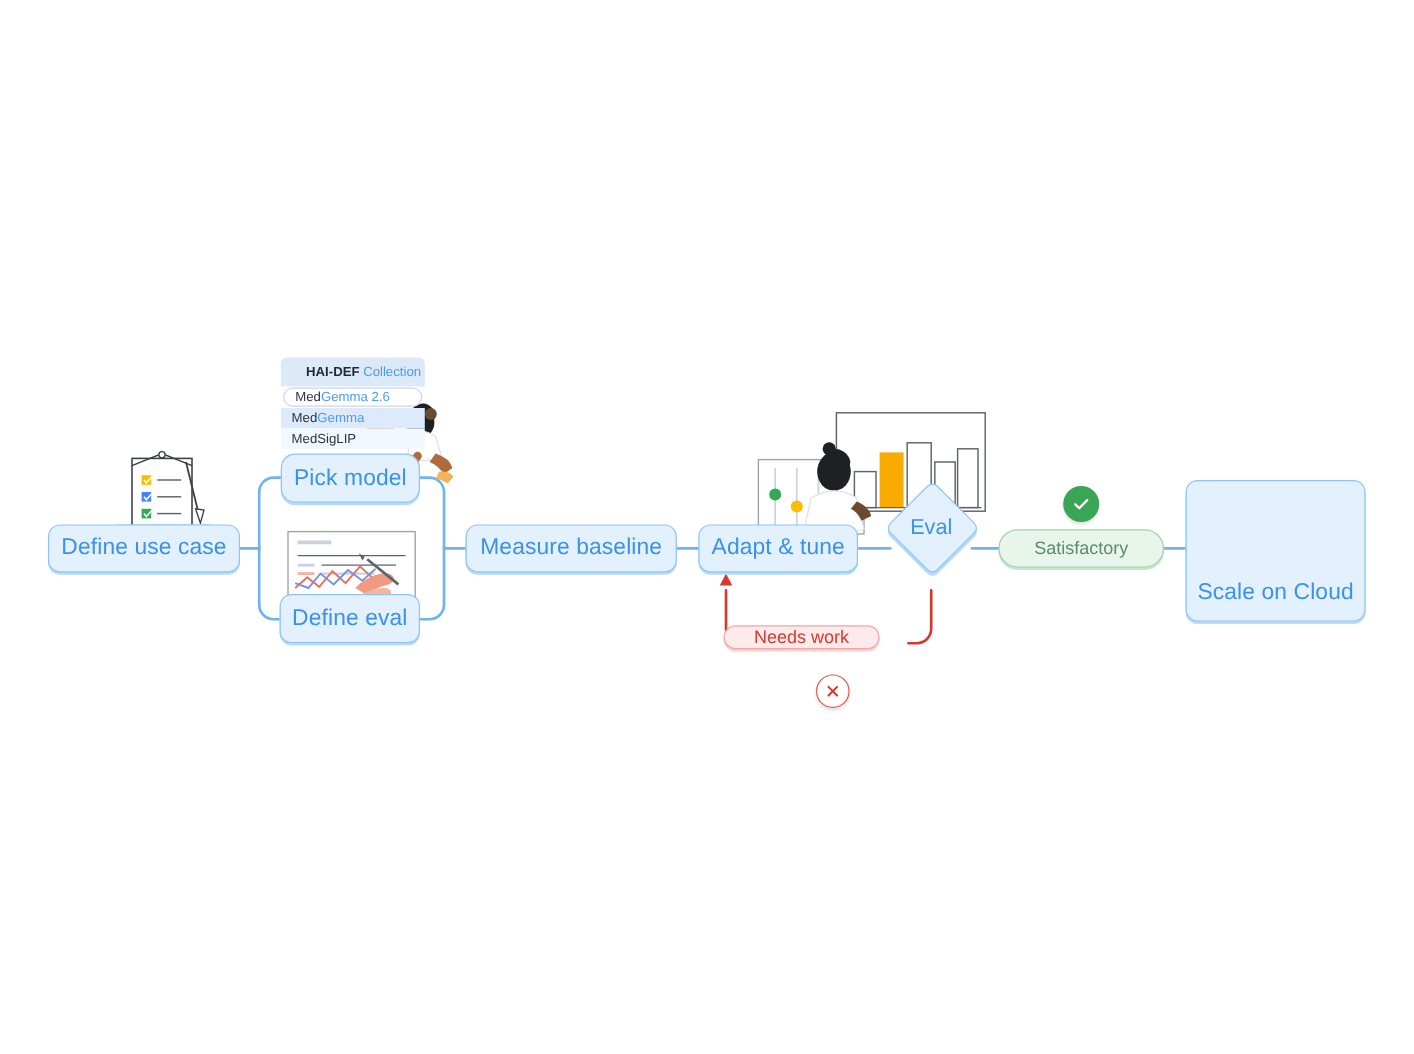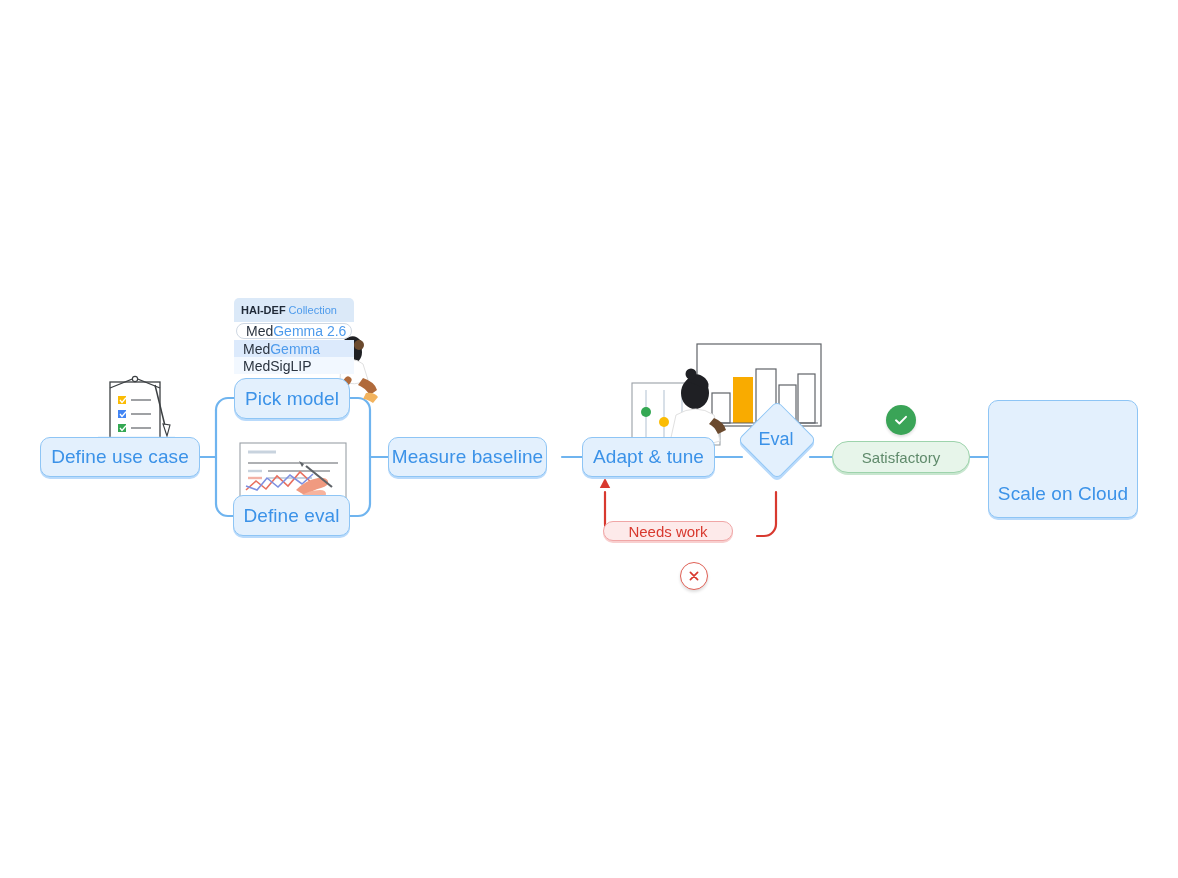--- a/index.html
+++ b/index.html
@@ -128,33 +128,33 @@
     z-index: 4;
     width: 120px;
   }
   .coll-head {
     box-sizing: border-box;
     height: 24px;
     background: #dbe9f8;
     border-radius: 5px 5px 0 0;
     display: flex;
     align-items: center;
-    padding-left: 7px;
+    padding-left: 21px;
     font-size: 11px;
     gap: 3px;
   }
   .coll-head .b { color: #1f2937; font-weight: bold; }
   .coll-head .a { color: #4e9bec; }
   .coll-row {
     box-sizing: border-box;
     height: 17px;
     display: flex;
     align-items: center;
     padding-left: 9px;
-    font-size: 14px;
+    font-size: 11px;
     gap: 0;
     background: #f2f8ff;
   }
   .coll-row.sel {
     background: #ffffff;
     border: 1px solid #cfd8e3;
     border-radius: 999px;
     margin: 1px 2px;
     height: 16px;
   }
@@ -313,21 +313,21 @@
   </div>
 
   <div class="node" style="left:234px; top:378px; width:116px; height:41px;border-radius:12px;">
     <span>Pick model</span>
   </div>
 
   <div class="node" style="left:233px; top:495px; width:117px; height:41px;">
     <span>Define eval</span>
   </div>
 
-  <div class="node" style="left:388px; top:437px; width:159px; height:40px;">
+  <div class="node" style="left:388px; top:437px; width:176px; height:40px;">
     <span>Measure baseline</span>
   </div>
 
   <div class="node" style="left:582px; top:437px; width:133px; height:40px;">
     <span>Adapt &amp; tune</span>
   </div>
 
   <div class="diamond-wrap" style="left:740px; top:403px; width:72px; height:72px;">
     <div class="diamond-shape"></div>
     <div class="diamond-label">Eval</div>

